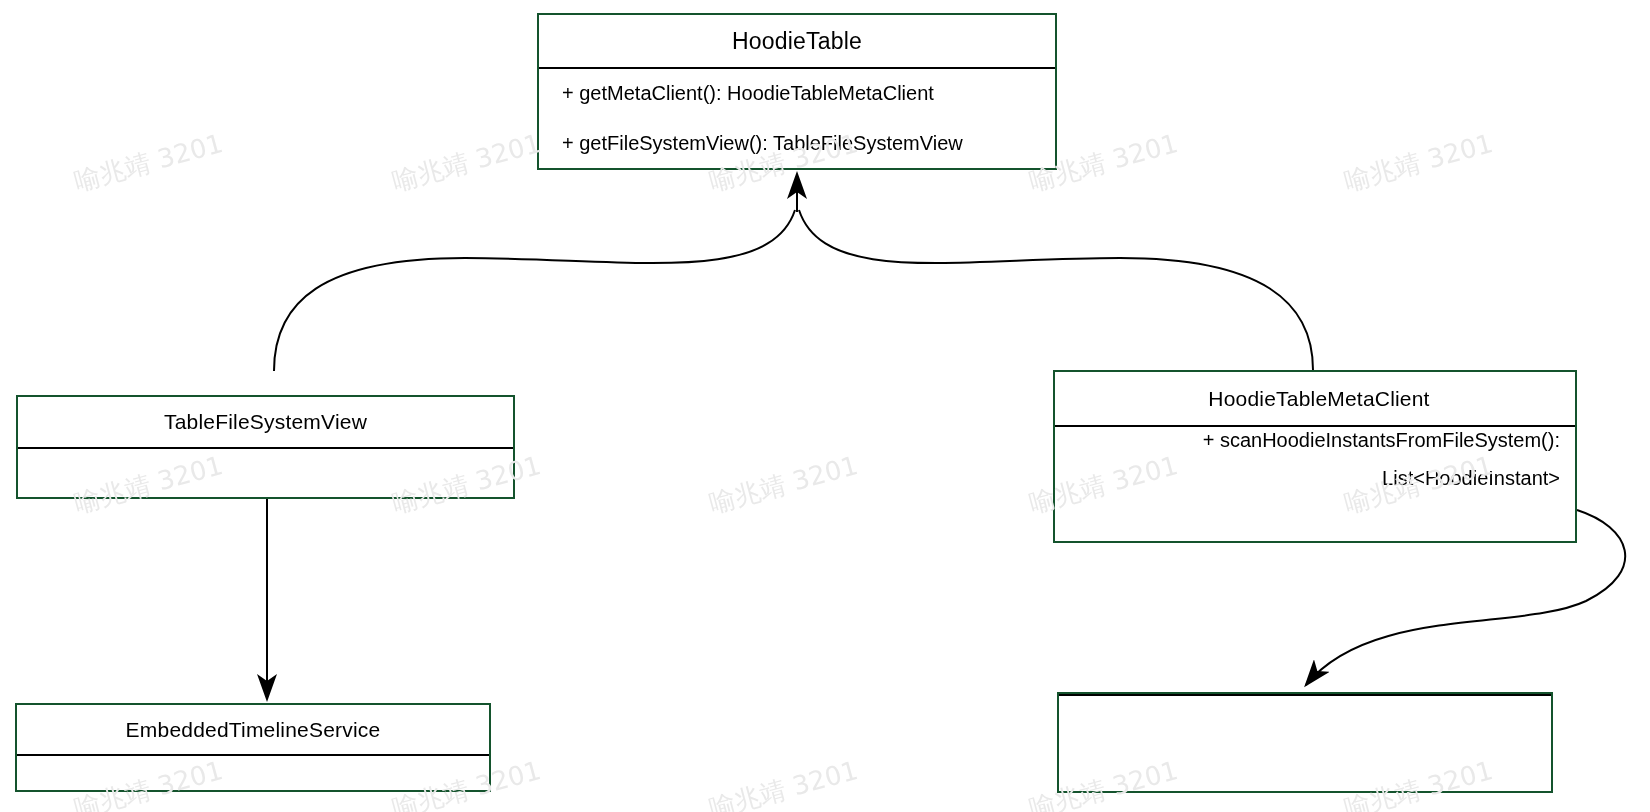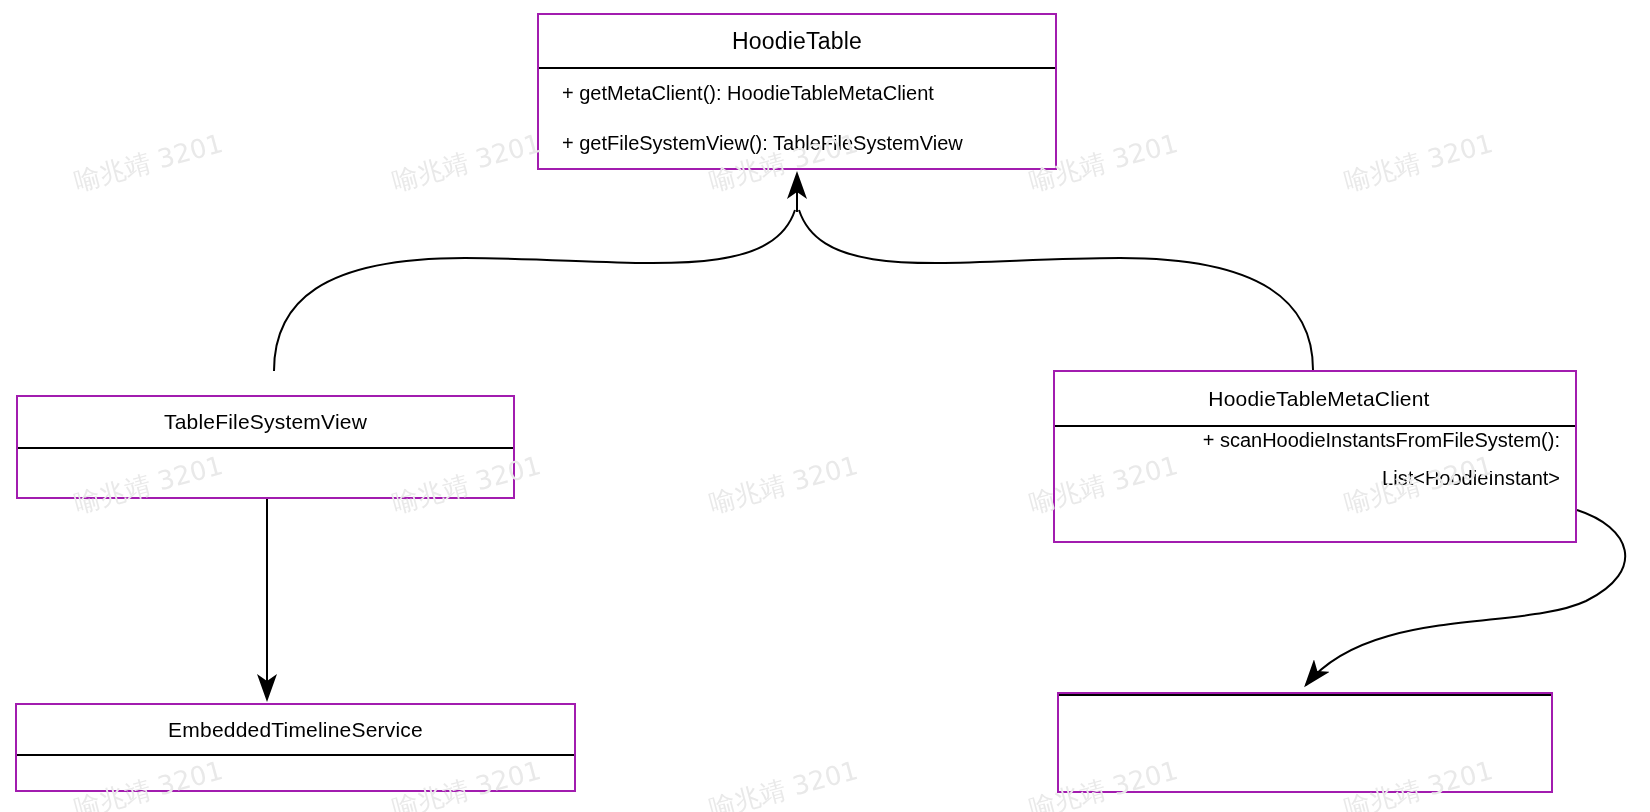--- a/index.html
+++ b/index.html
@@ -2,21 +2,21 @@
 <html><head>
 <meta charset="utf-8">
 <style>
   html,body{margin:0;padding:0;background:#fff;}
   .canvas{
     position:relative;width:1650px;height:812px;background:#ffffff;
     overflow:hidden;font-family:"Liberation Sans",sans-serif;color:#000;
   }
   .connectors{position:absolute;left:0;top:0;z-index:0;}
   .uml-box{
-    position:absolute;background:#ffffff;border:2px solid #a21caf;
+    position:absolute;background:#ffffff;border:2px solid #14532d;
     box-sizing:border-box;z-index:1;
   }
   .uml-title{
     display:flex;align-items:center;justify-content:center;
     font-size:21px;letter-spacing:0.2px;box-sizing:border-box;
   }
   .uml-title.big{font-size:23px;}
   .uml-section{
     border-top:2px solid #000;box-sizing:border-box;
     font-size:20px;display:flex;flex-direction:column;justify-content:center;
@@ -61,21 +61,21 @@
     <div class="uml-section" style="height:50px;"></div>
   </div>
 
   <div class="uml-box" style="left:1053px;top:370px;width:524px;height:173px;">
     <div class="uml-title" style="height:53px;margin-left:8px;">HoodieTableMetaClient</div>
     <div class="uml-section" style="height:66px;">
       <div class="uml-method-wrap">+ scanHoodieInstantsFromFileSystem(): List&lt;HoodieInstant&gt;</div>
     </div>
   </div>
 
-  <div class="uml-box" style="left:15px;top:703px;width:561px;height:89px;">
+  <div class="uml-box" style="left:15px;top:703px;width:476px;height:89px;">
     <div class="uml-title" style="height:49px;">EmbeddedTimelineService</div>
     <div class="uml-section" style="height:36px;"></div>
   </div>
 
   <div class="uml-box" style="left:1057px;top:692px;width:496px;height:101px;">
     <div class="uml-section" style="height:48px;"></div>
   </div>
 
   <div class="wm-layer" id="watermark-layer">
       <div class="wm" style="left: 75px; top: 165px; color: rgb(233, 233, 233);">喻兆靖 3201</div>

